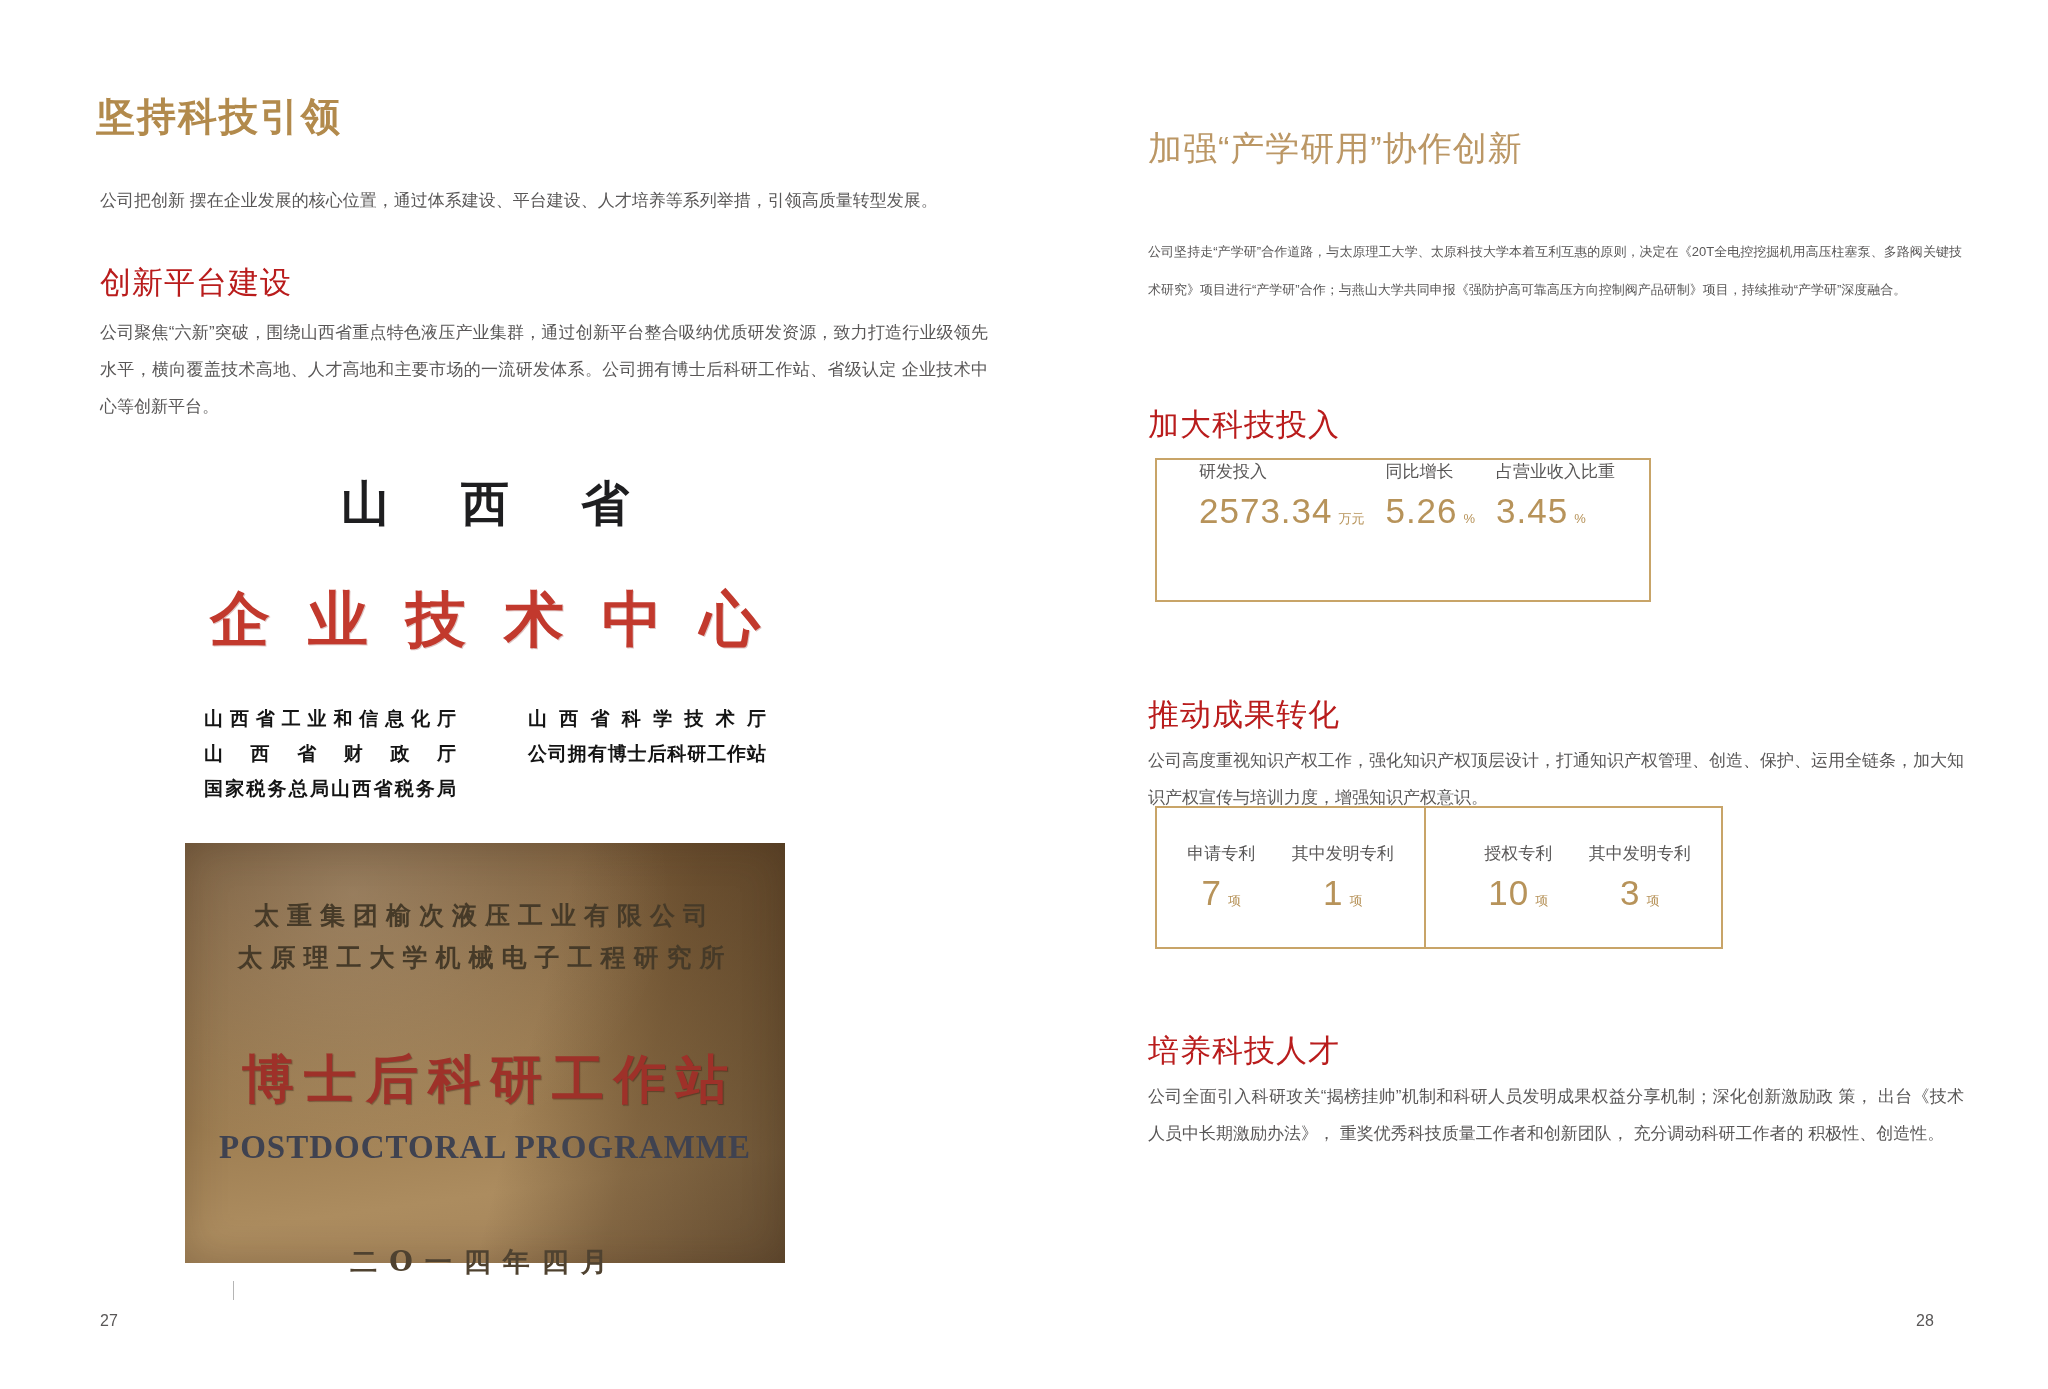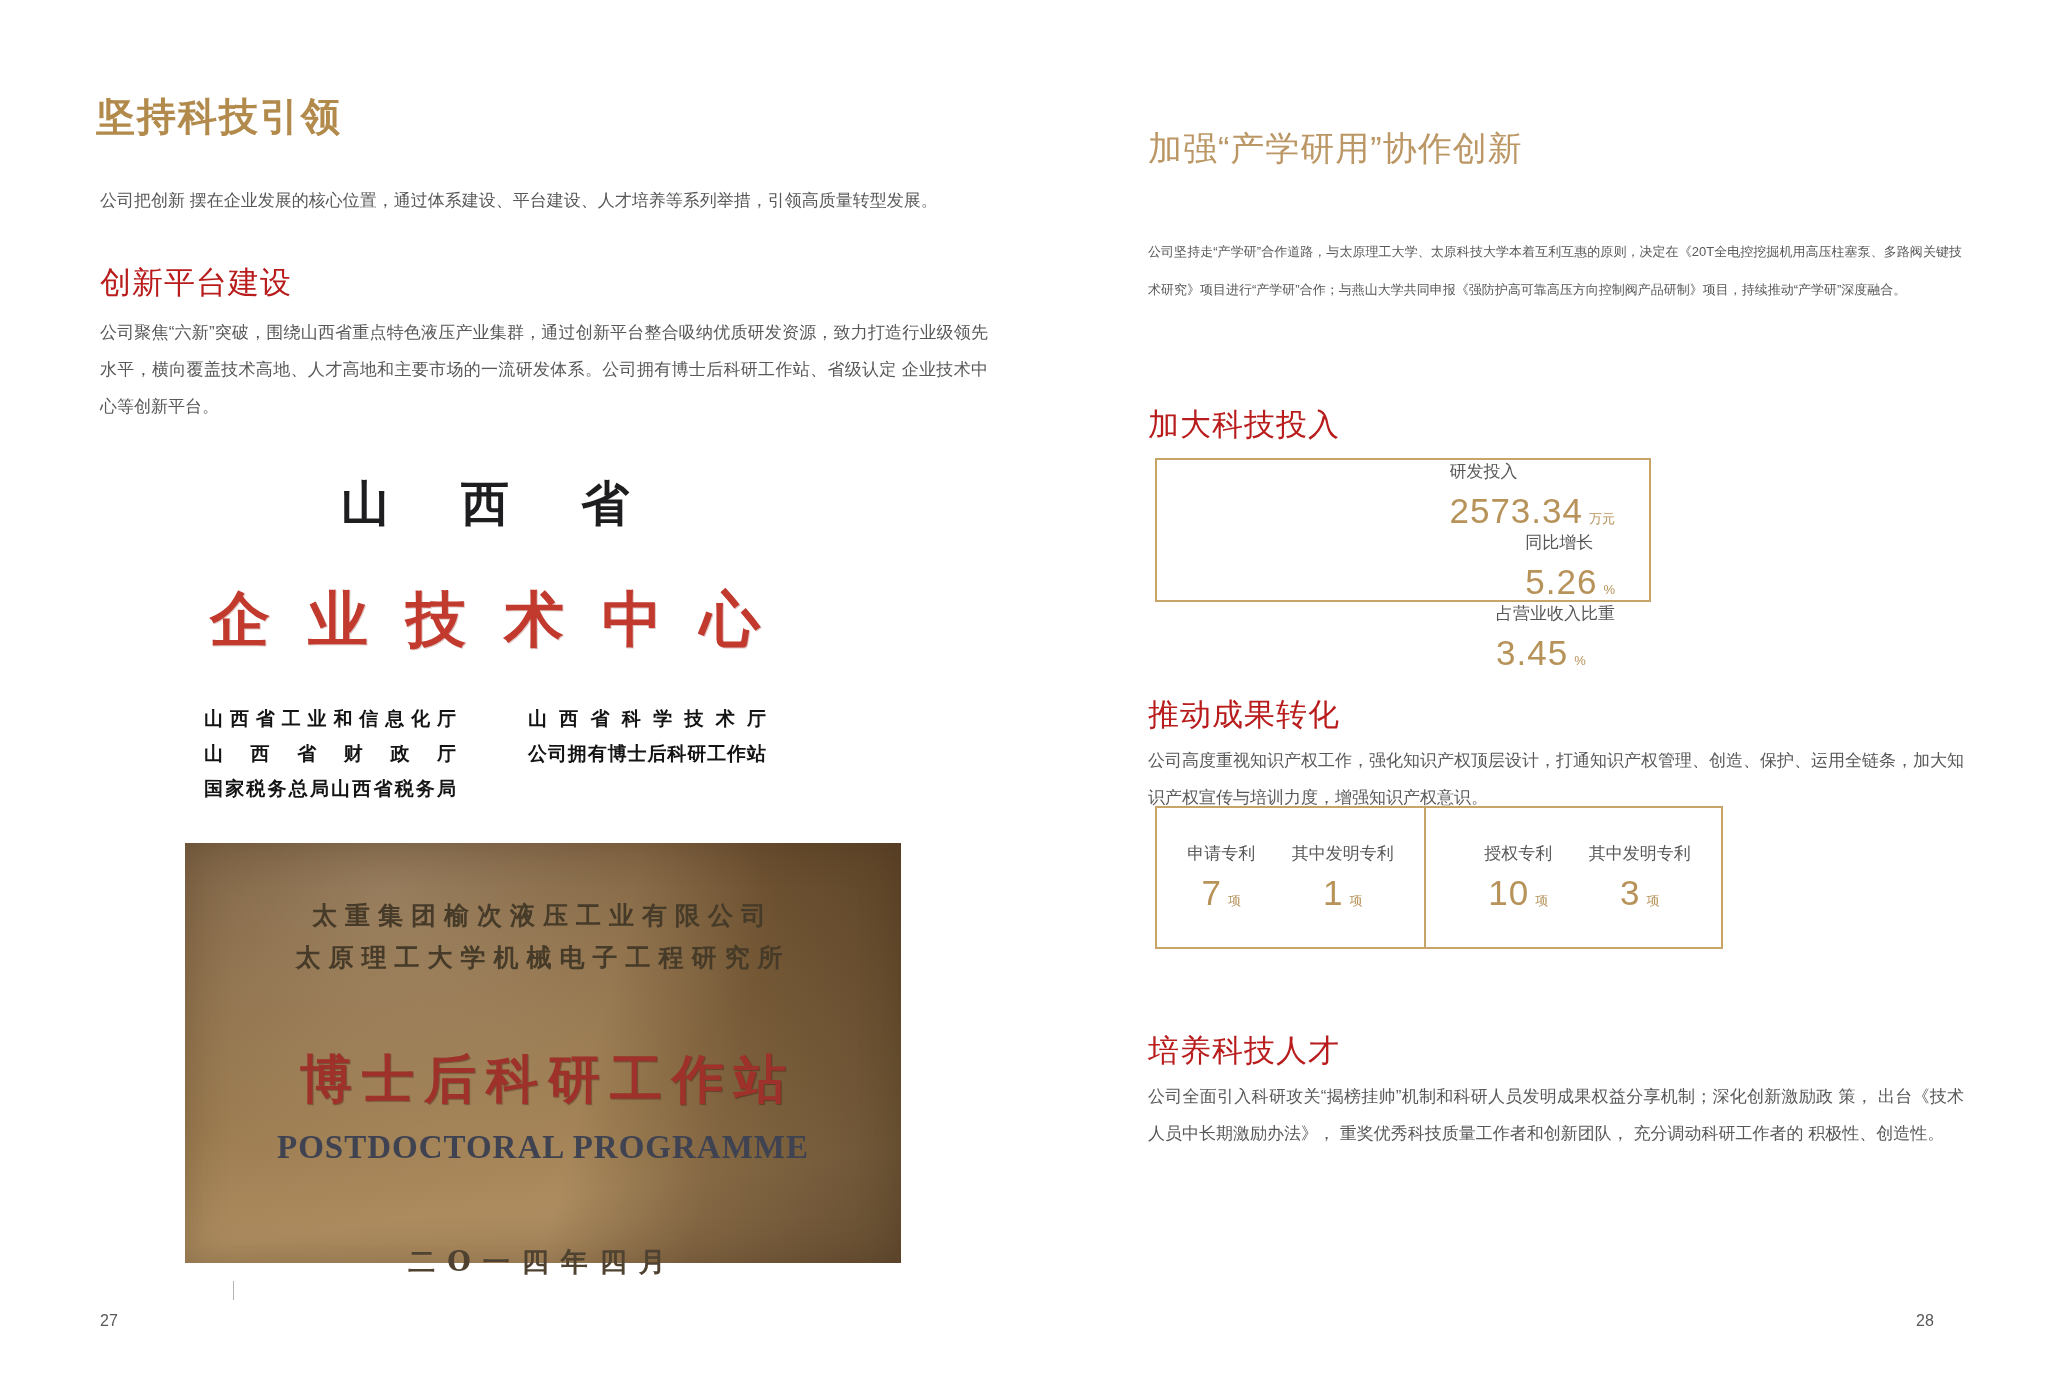--- a/index.html
+++ b/index.html
@@ -47,21 +47,21 @@
     margin-top:40px;
     display:flex; justify-content:center; gap:72px;
     font-weight:700; font-size:19px; color:#141414;
   }
   .issuer-col { line-height:35px; }
   .issuer-col div { text-align:justify; text-align-last:justify; }
   .issuer-col.left  { width:252px; }
   .issuer-col.right { width:238px; }
   
   .photo {
-    position:absolute; left:185px; top:843px; width:716px; height:420px;
+    position:absolute; left:185px; top:843px; width:600px; height:420px;
     background:
       radial-gradient(ellipse at 28% 12%, rgba(255,240,218,0.22), transparent 52%),
       linear-gradient(104deg, rgba(0,0,0,0) 56%, rgba(64,42,20,0.36) 74%, rgba(42,26,11,0.52) 100%),
       linear-gradient(172deg, #6e5233 0%, #7c5e3b 16%, #8e6f47 38%, #9f7f53 60%, #ac8c5f 78%, #a2825a 100%);
     box-shadow:inset 0 0 40px rgba(50,32,14,0.25);
     display:flex; flex-direction:column; align-items:center;
     text-align:center;
   }
   .plaque-org {
     font-family:"DejaVu Serif", serif;
@@ -108,23 +108,22 @@
     position:absolute; left:1148px; width:816px;
     font-size:17px; color:#595757; line-height:37px; text-align:justify;
   }
   .r-body.transform { top:742px; }
   .r-body.talent    { top:1078px; }
   .stat-box {
     position:absolute; border:2px solid #c8a468; background:#ffffff;
   }
   .box-invest {
     left:1155px; top:458px; width:496px; height:144px;
-    display:flex; align-items:flex-end; justify-content:space-between;
-    padding:0 34px 8px 42px;
-    flex-direction:column;
+    display:flex; align-items:flex-start; justify-content:space-between;
+    padding:0 34px 0 42px;
   }
   .box-patents {
     left:1155px; top:806px; width:568px; height:143px;
     display:flex;
     gap:28px;
   }
   .box-half {
     flex:1; display:flex; align-items:center; justify-content:space-around;
     padding:0 12px;
   }

